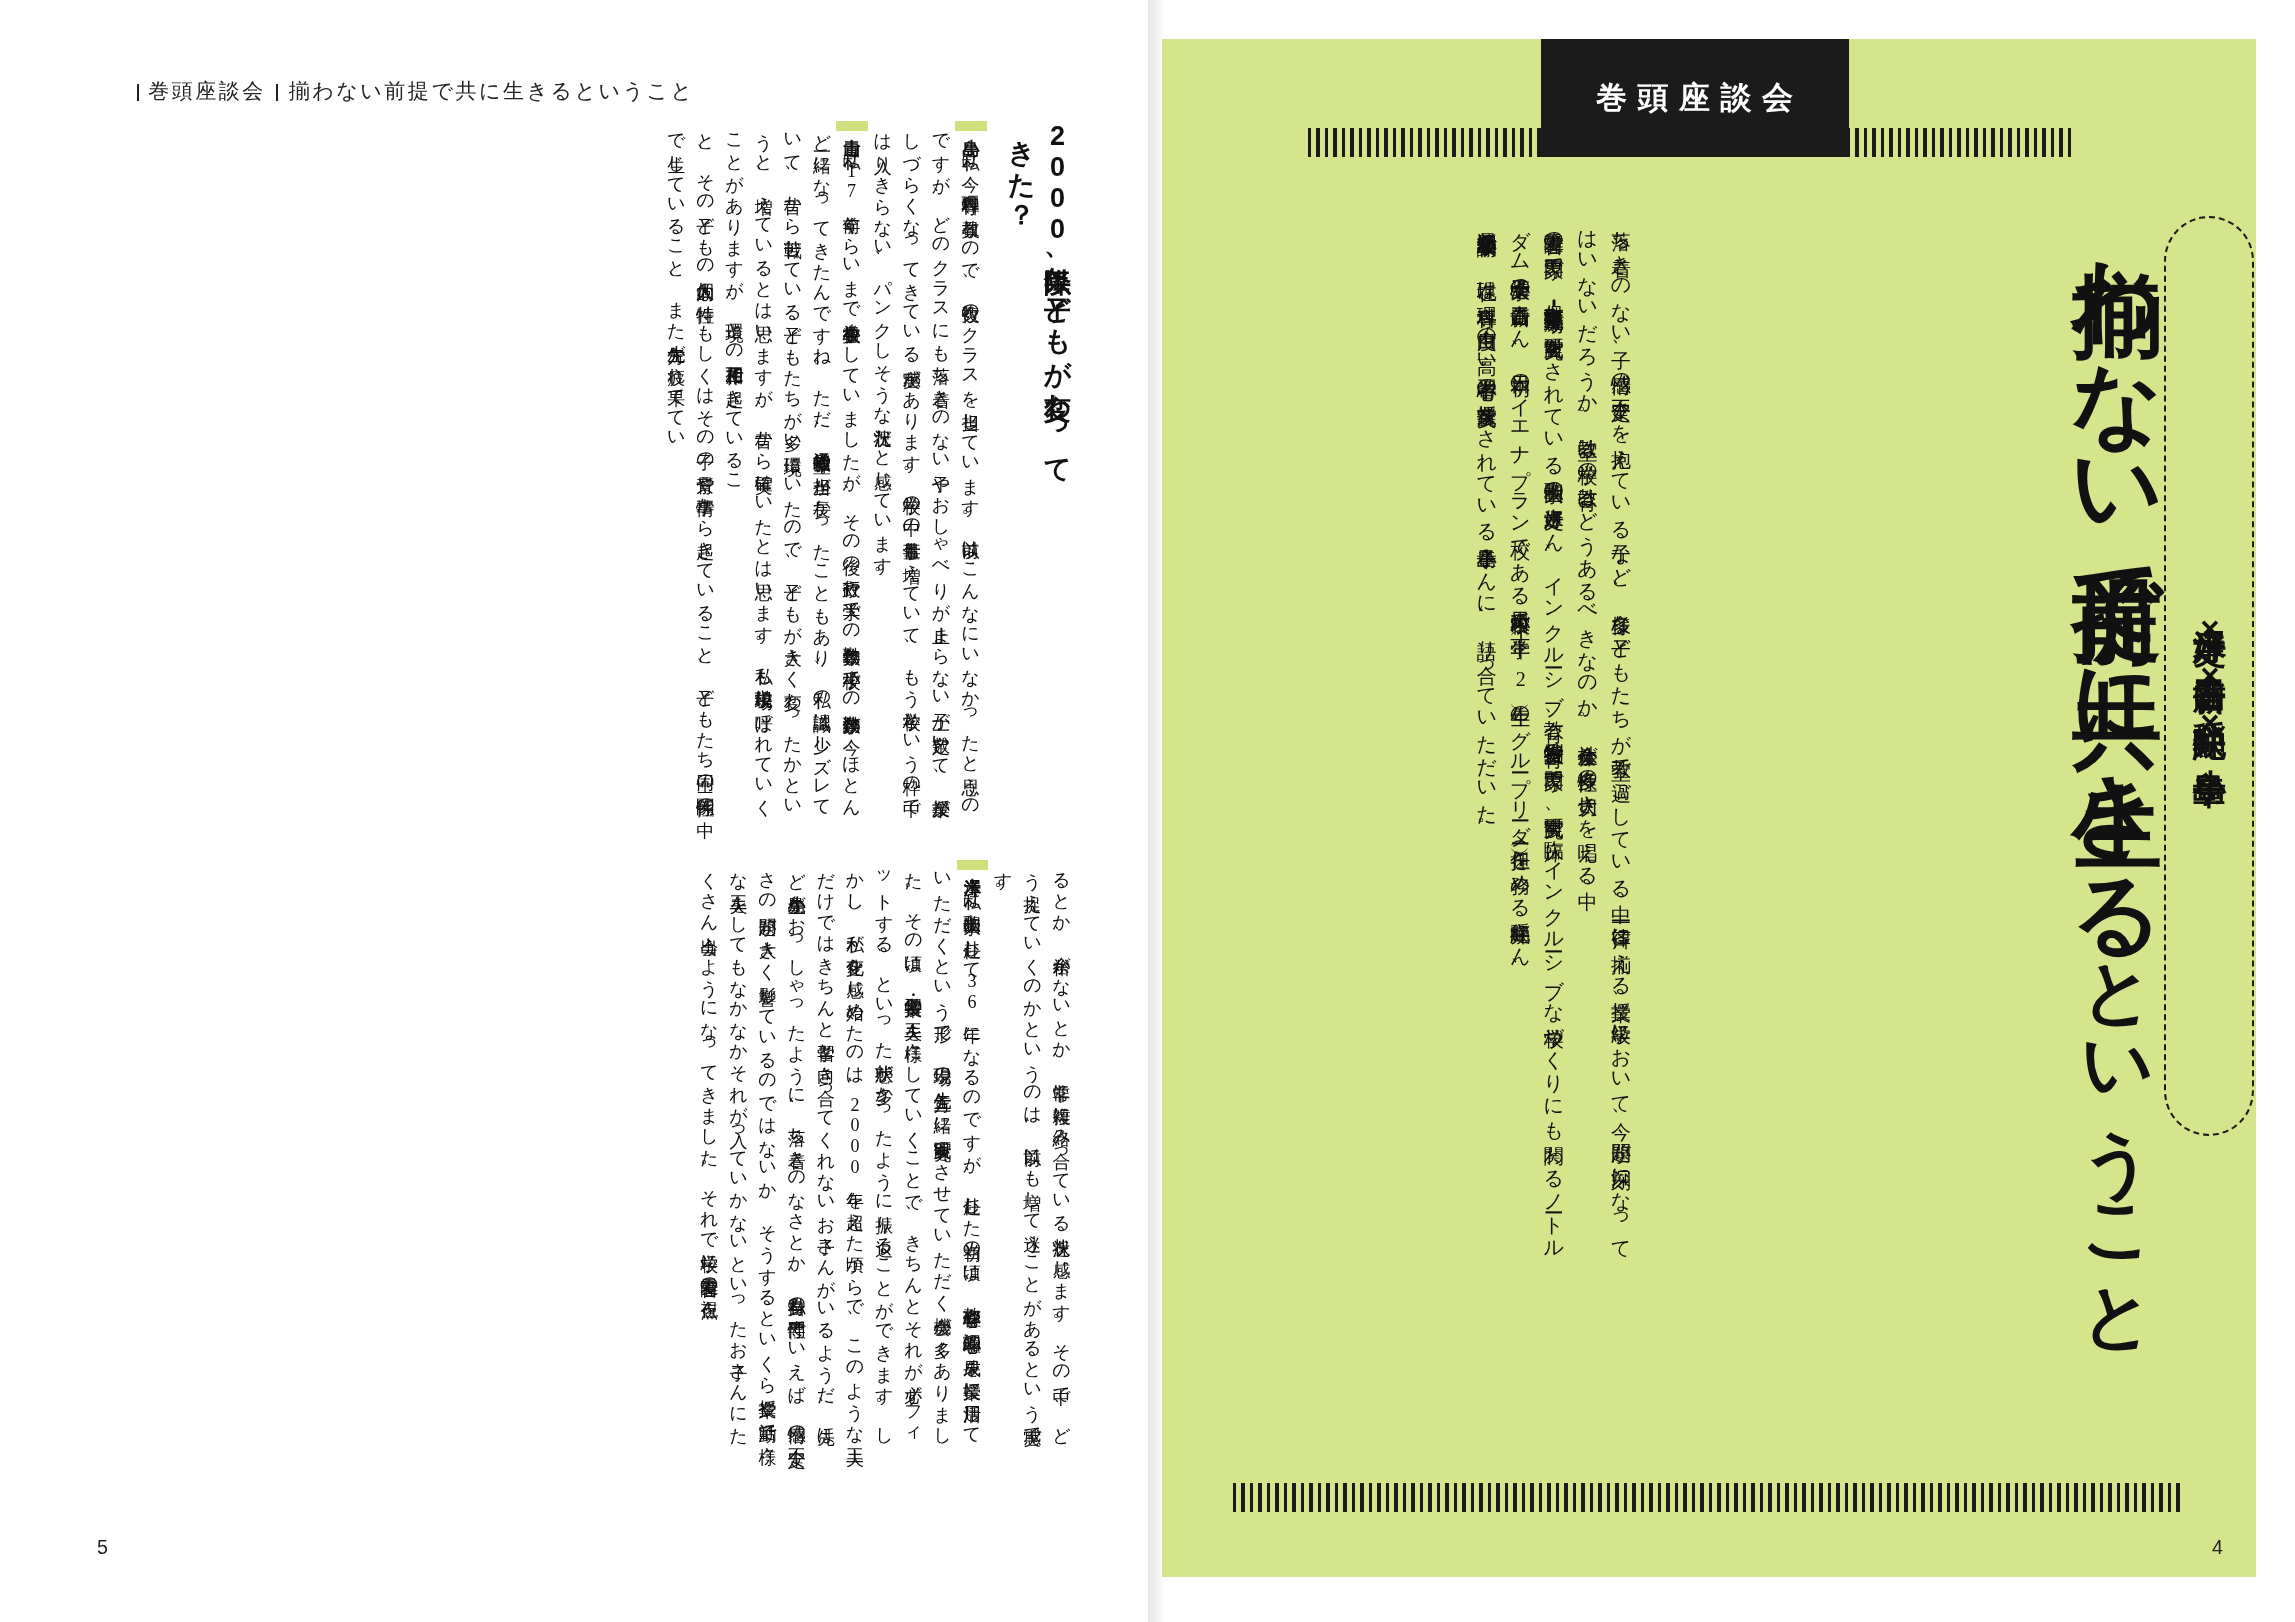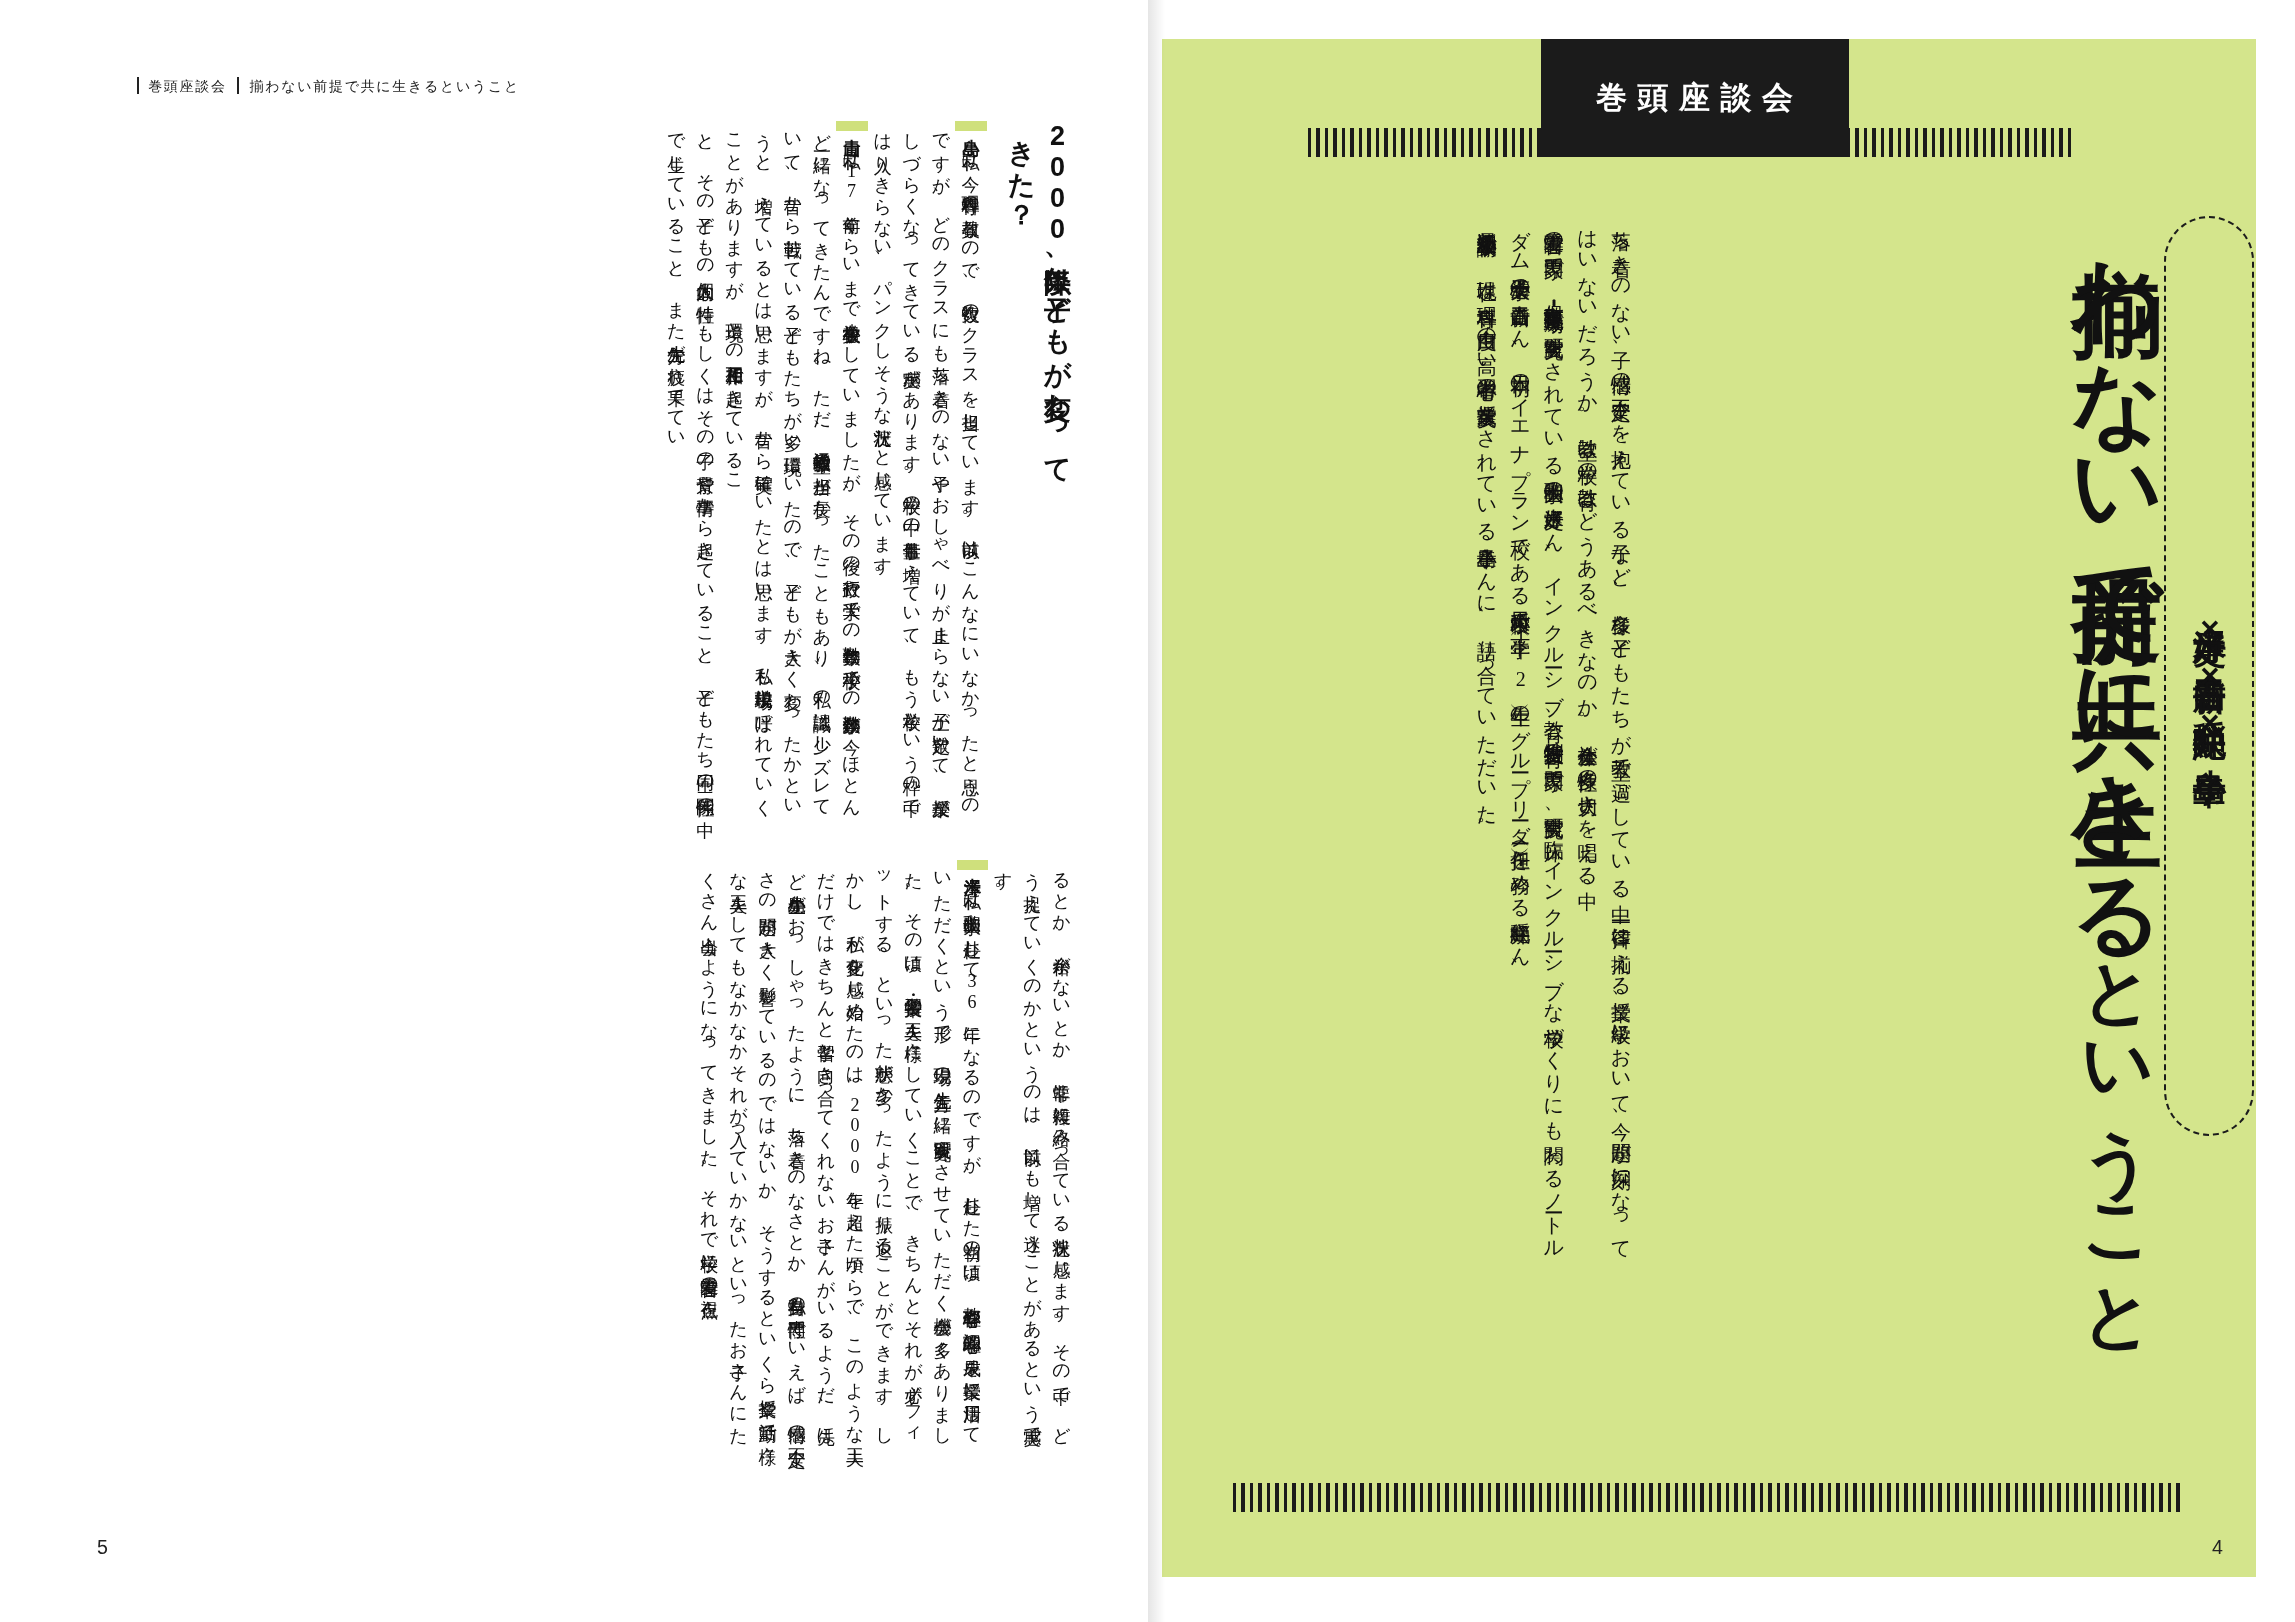--- a/index.html
+++ b/index.html
@@ -24,21 +24,21 @@
     position: relative;
     width: 1148px;
     height: 1623px;
     background: #ffffff;
     box-sizing: border-box;
   }
   .running-head {
     position: absolute;
     top: 77px;
     left: 137px;
-    font-size: 14px;
+    font-size: 21px;
     letter-spacing: 0.12em;
     color: #222;
     white-space: nowrap;
   }
   .running-head .bar {
     display: inline-block;
     width: 2px;
     height: 17px;
     background: #222;
     vertical-align: -2.6px;

